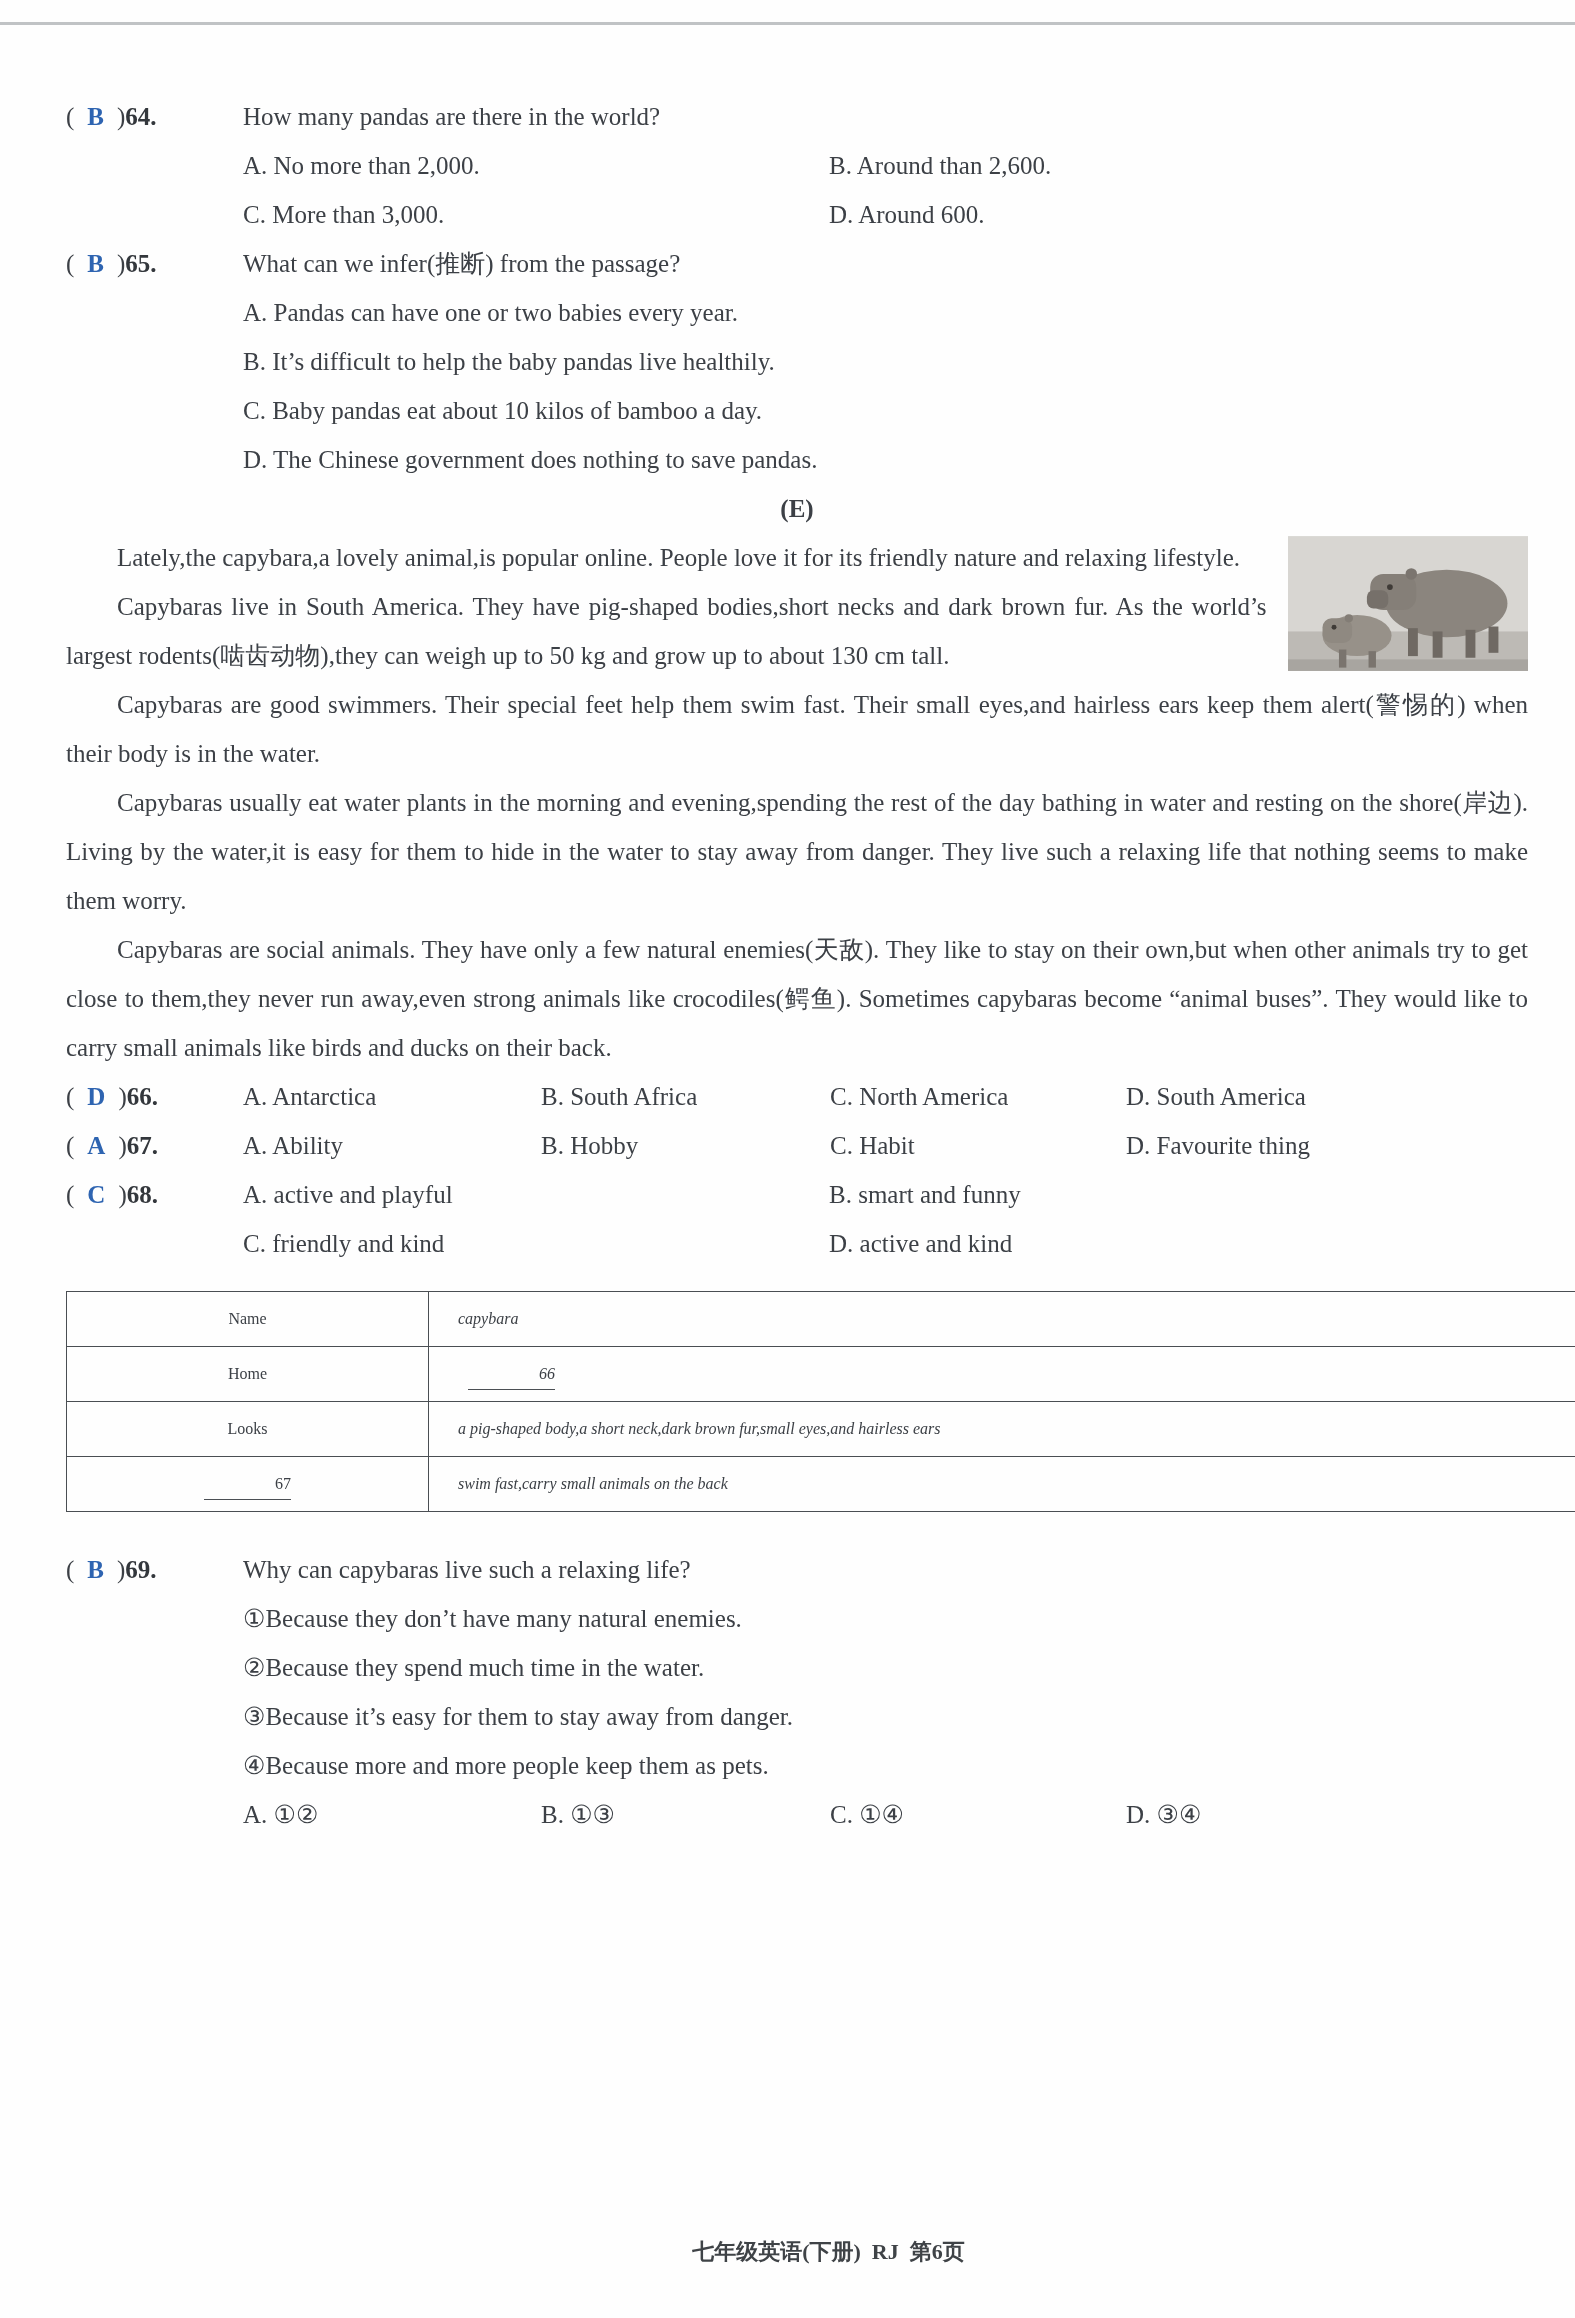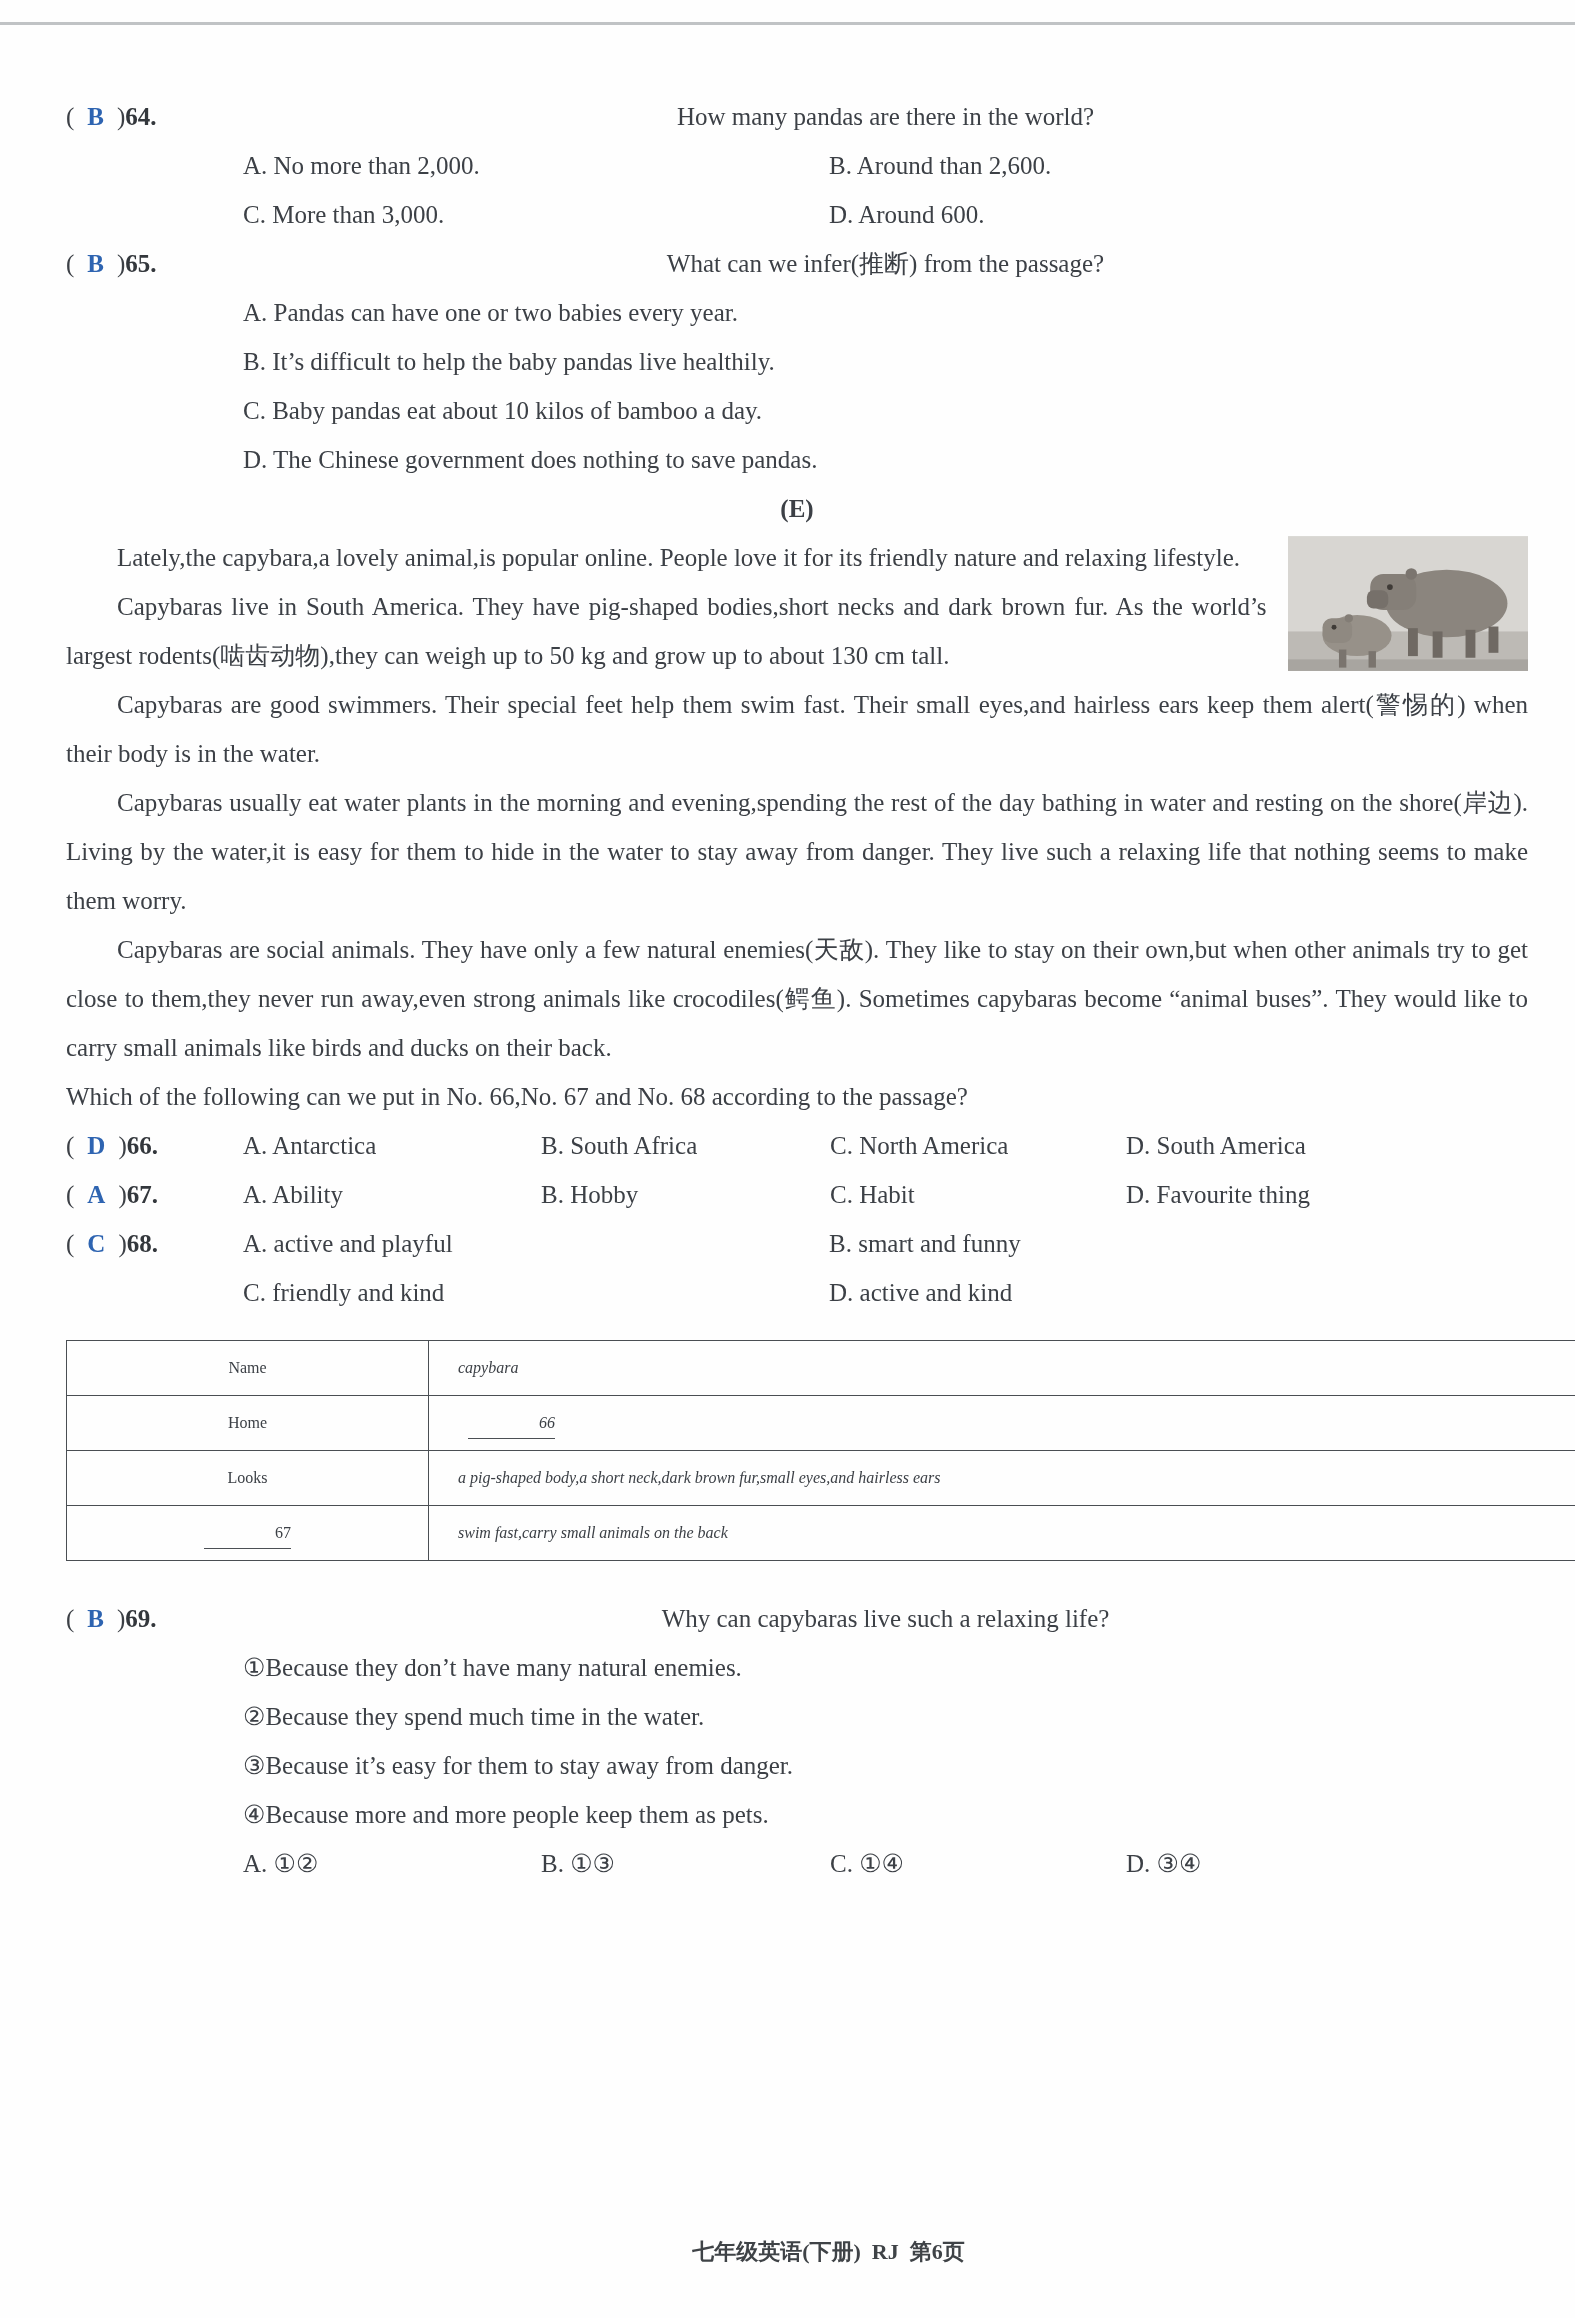--- a/index.html
+++ b/index.html
@@ -12,21 +12,21 @@
   .topline { position:absolute; top:22px; left:0; width:100%; height:2.5px; background:#c0c3c5; }
   .content { position:absolute; top:92px; left:66px; width:1462px; }
 
   .line { line-height:49px; height:49px; white-space:nowrap; }
   .row  { display:flex; line-height:49px; height:49px; }
   .indent { padding-left:177px; }
   .prefix { width:177px; flex:none; white-space:nowrap; }
   .gap { display:inline-block; width:13px; }
   .ans  { color:#2e64b1; font-weight:bold; }
   .qnum { font-weight:bold; color:#33373c; }
-  .stem { flex:1;text-align:center; }
+  .stem { flex:1; }
   .o2   { width:586px; flex:none; }
   .ofill{ flex:1; }
   .o4a  { width:298px; flex:none; }
   .o4b  { width:289px; flex:none; }
   .o4c  { width:296px; flex:none; }
   .o4d  { flex:1; }
   .center { text-align:center; font-weight:bold; }
 
   .passage p { margin:0; text-indent:51px; text-align:justify; line-height:49px; }
   .photo { float:right; width:240px; height:135px; margin:3.3px 0 5px 21.4px; }
@@ -110,21 +110,20 @@
         <rect x="98" y="140" width="9" height="20" fill="#7a746e"></rect>
       </svg>
     </div>
     <p>Lately,the capybara,a lovely animal,is popular online. People love it for its friendly nature and relaxing lifestyle.</p>
     <p>Capybaras live in South America. They have pig-shaped bodies,short necks and dark brown fur. As the world’s largest rodents(啮齿动物),they can weigh up to 50 kg and grow up to about 130 cm tall.</p>
     <p>Capybaras are good swimmers. Their special feet help them swim fast. Their small eyes,and hairless ears keep them alert(警惕的) when their body is in the water.</p>
     <p>Capybaras usually eat water plants in the morning and evening,spending the rest of the day bathing in water and resting on the shore(岸边). Living by the water,it is easy for them to hide in the water to stay away from danger. They live such a relaxing life that nothing seems to make them worry.</p>
     <p>Capybaras are social animals. They have only a few natural enemies(天敌). They like to stay on their own,but when other animals try to get close to them,they never run away,even strong animals like crocodiles(鳄鱼). Sometimes capybaras become “animal buses”. They would like to carry small animals like birds and ducks on their back.</p>
   </div>
 
-  <div class="line">Which of the following can we put in No. 66,No. 67 and No. 68 according to the passage?</div>
 
   <div class="row">
     <span class="prefix">(<span class="gap"></span><b class="ans">D</b><span class="gap"></span>)<b class="qnum">66.</b></span>
     <span class="o4a">A. Antarctica</span>
     <span class="o4b">B. South Africa</span>
     <span class="o4c">C. North America</span>
     <span class="o4d">D. South America</span>
   </div>
 
   <div class="row">

